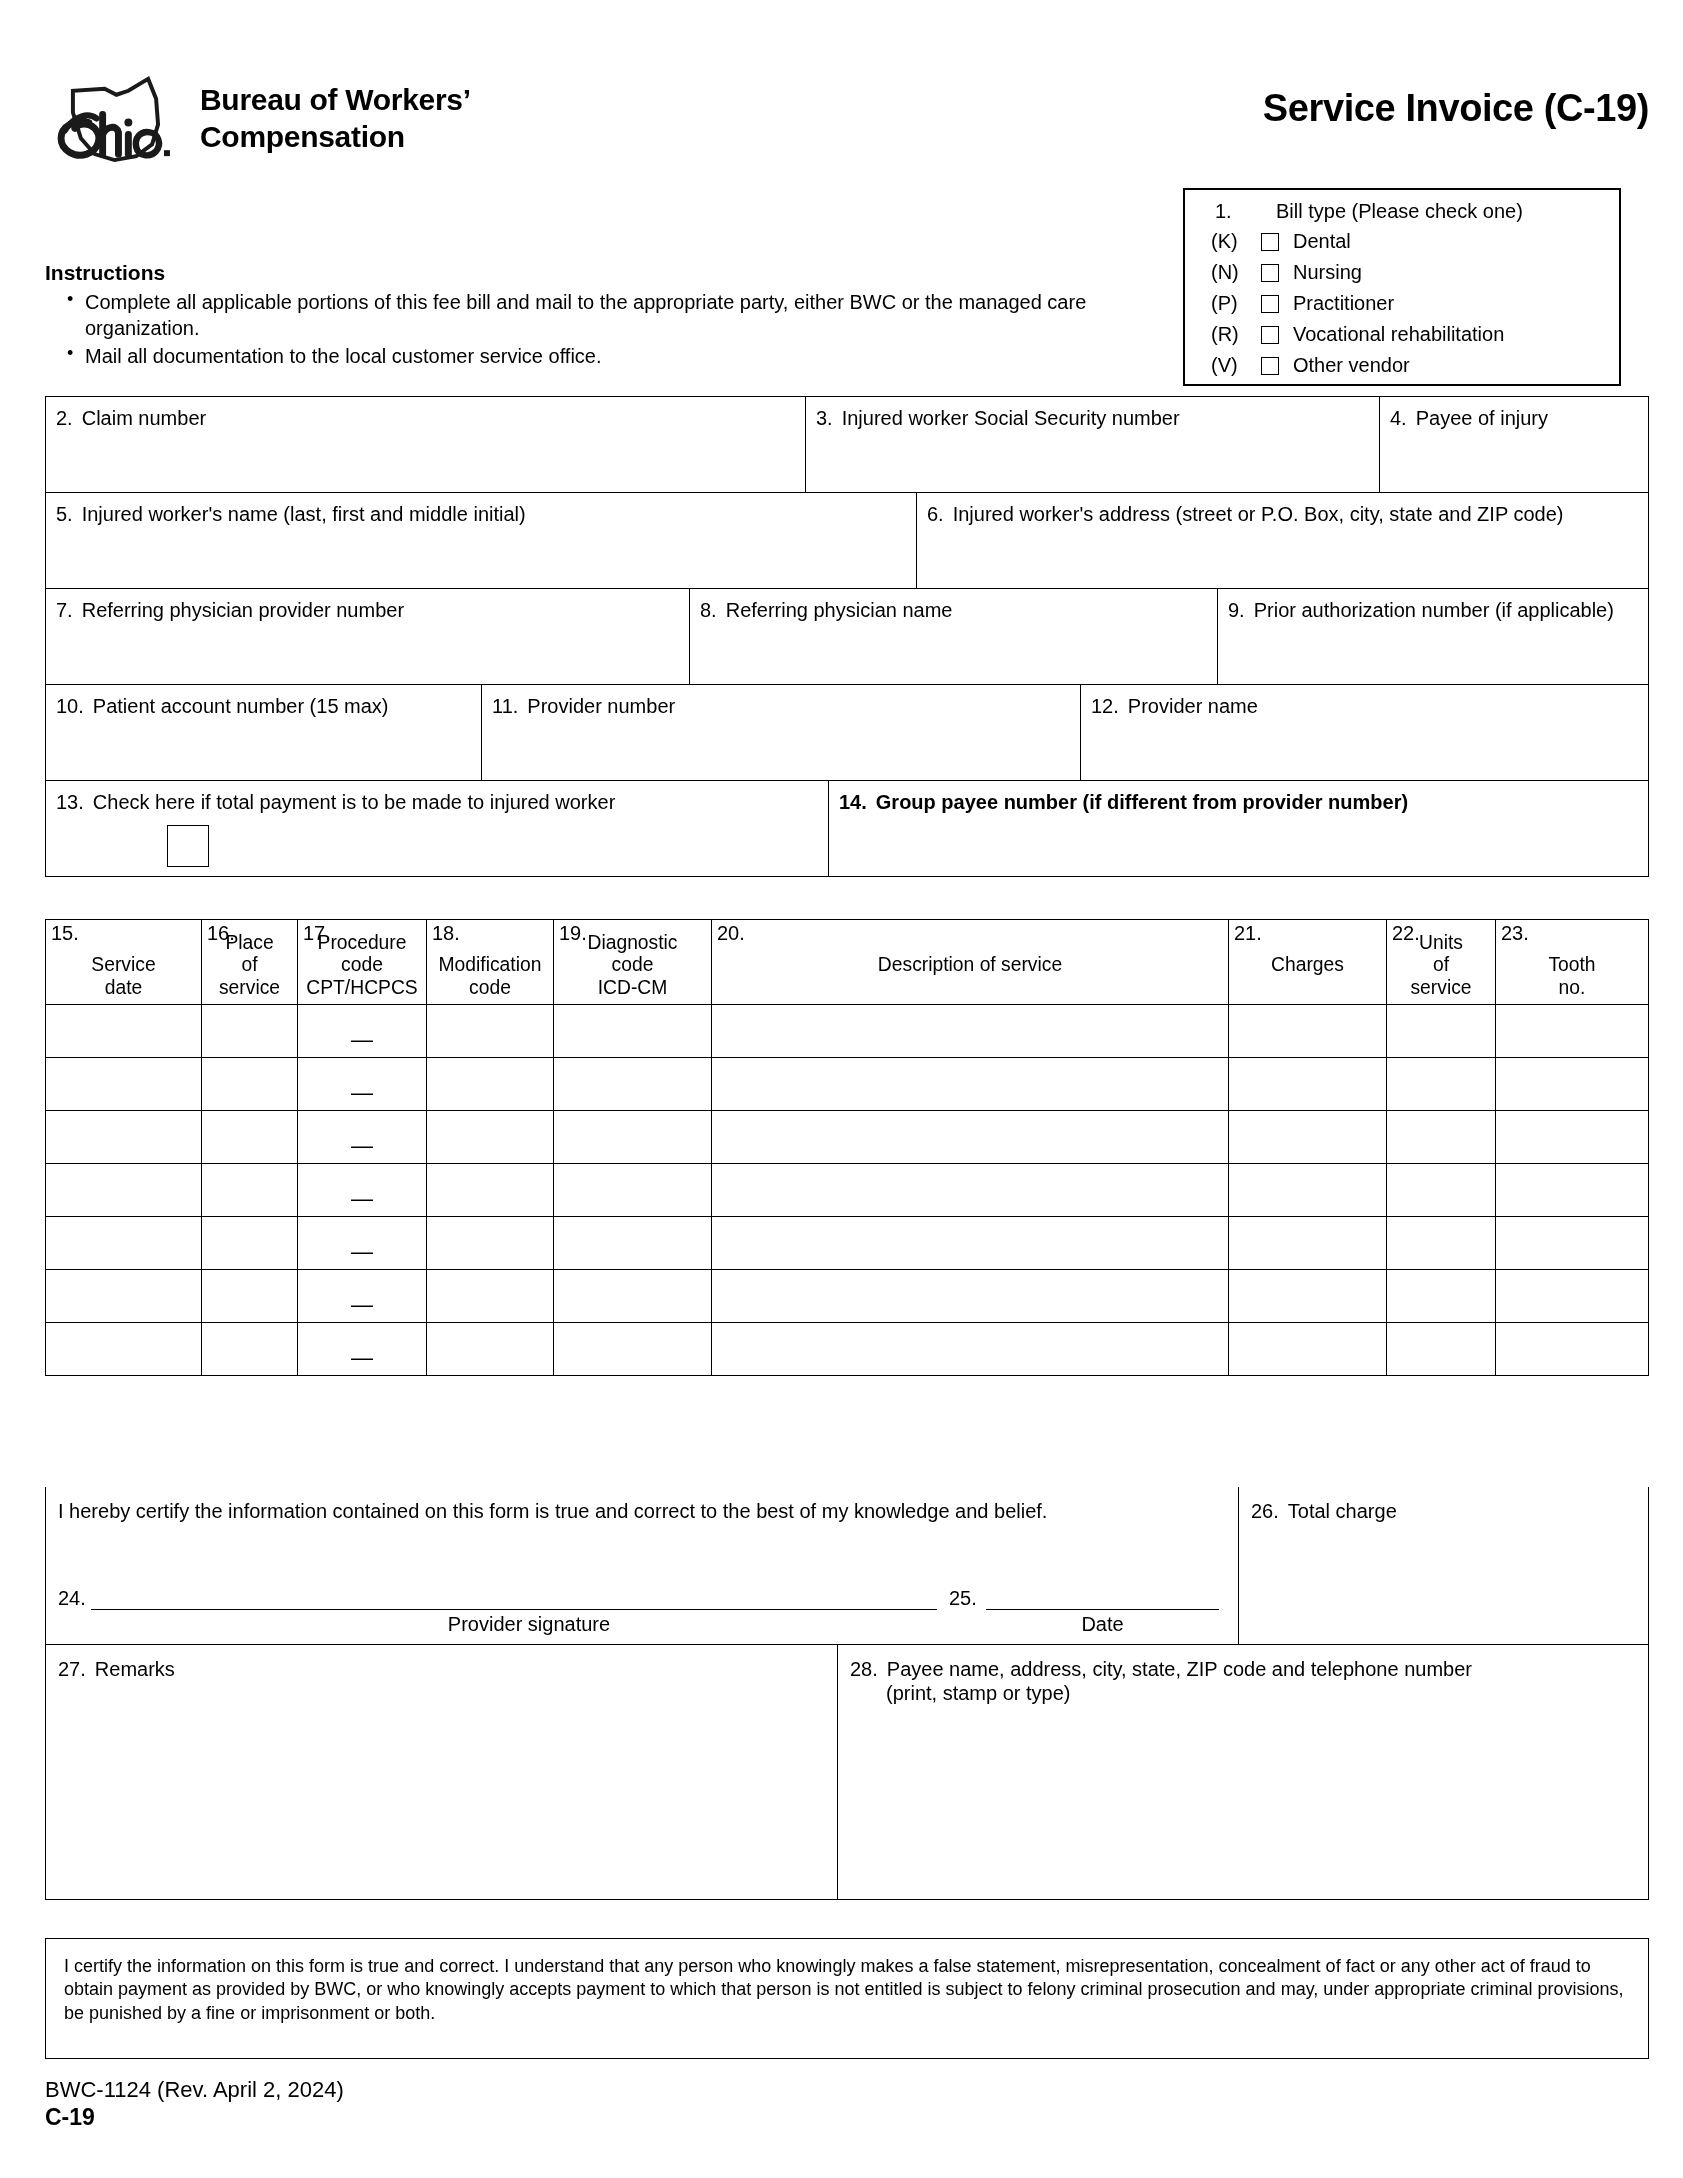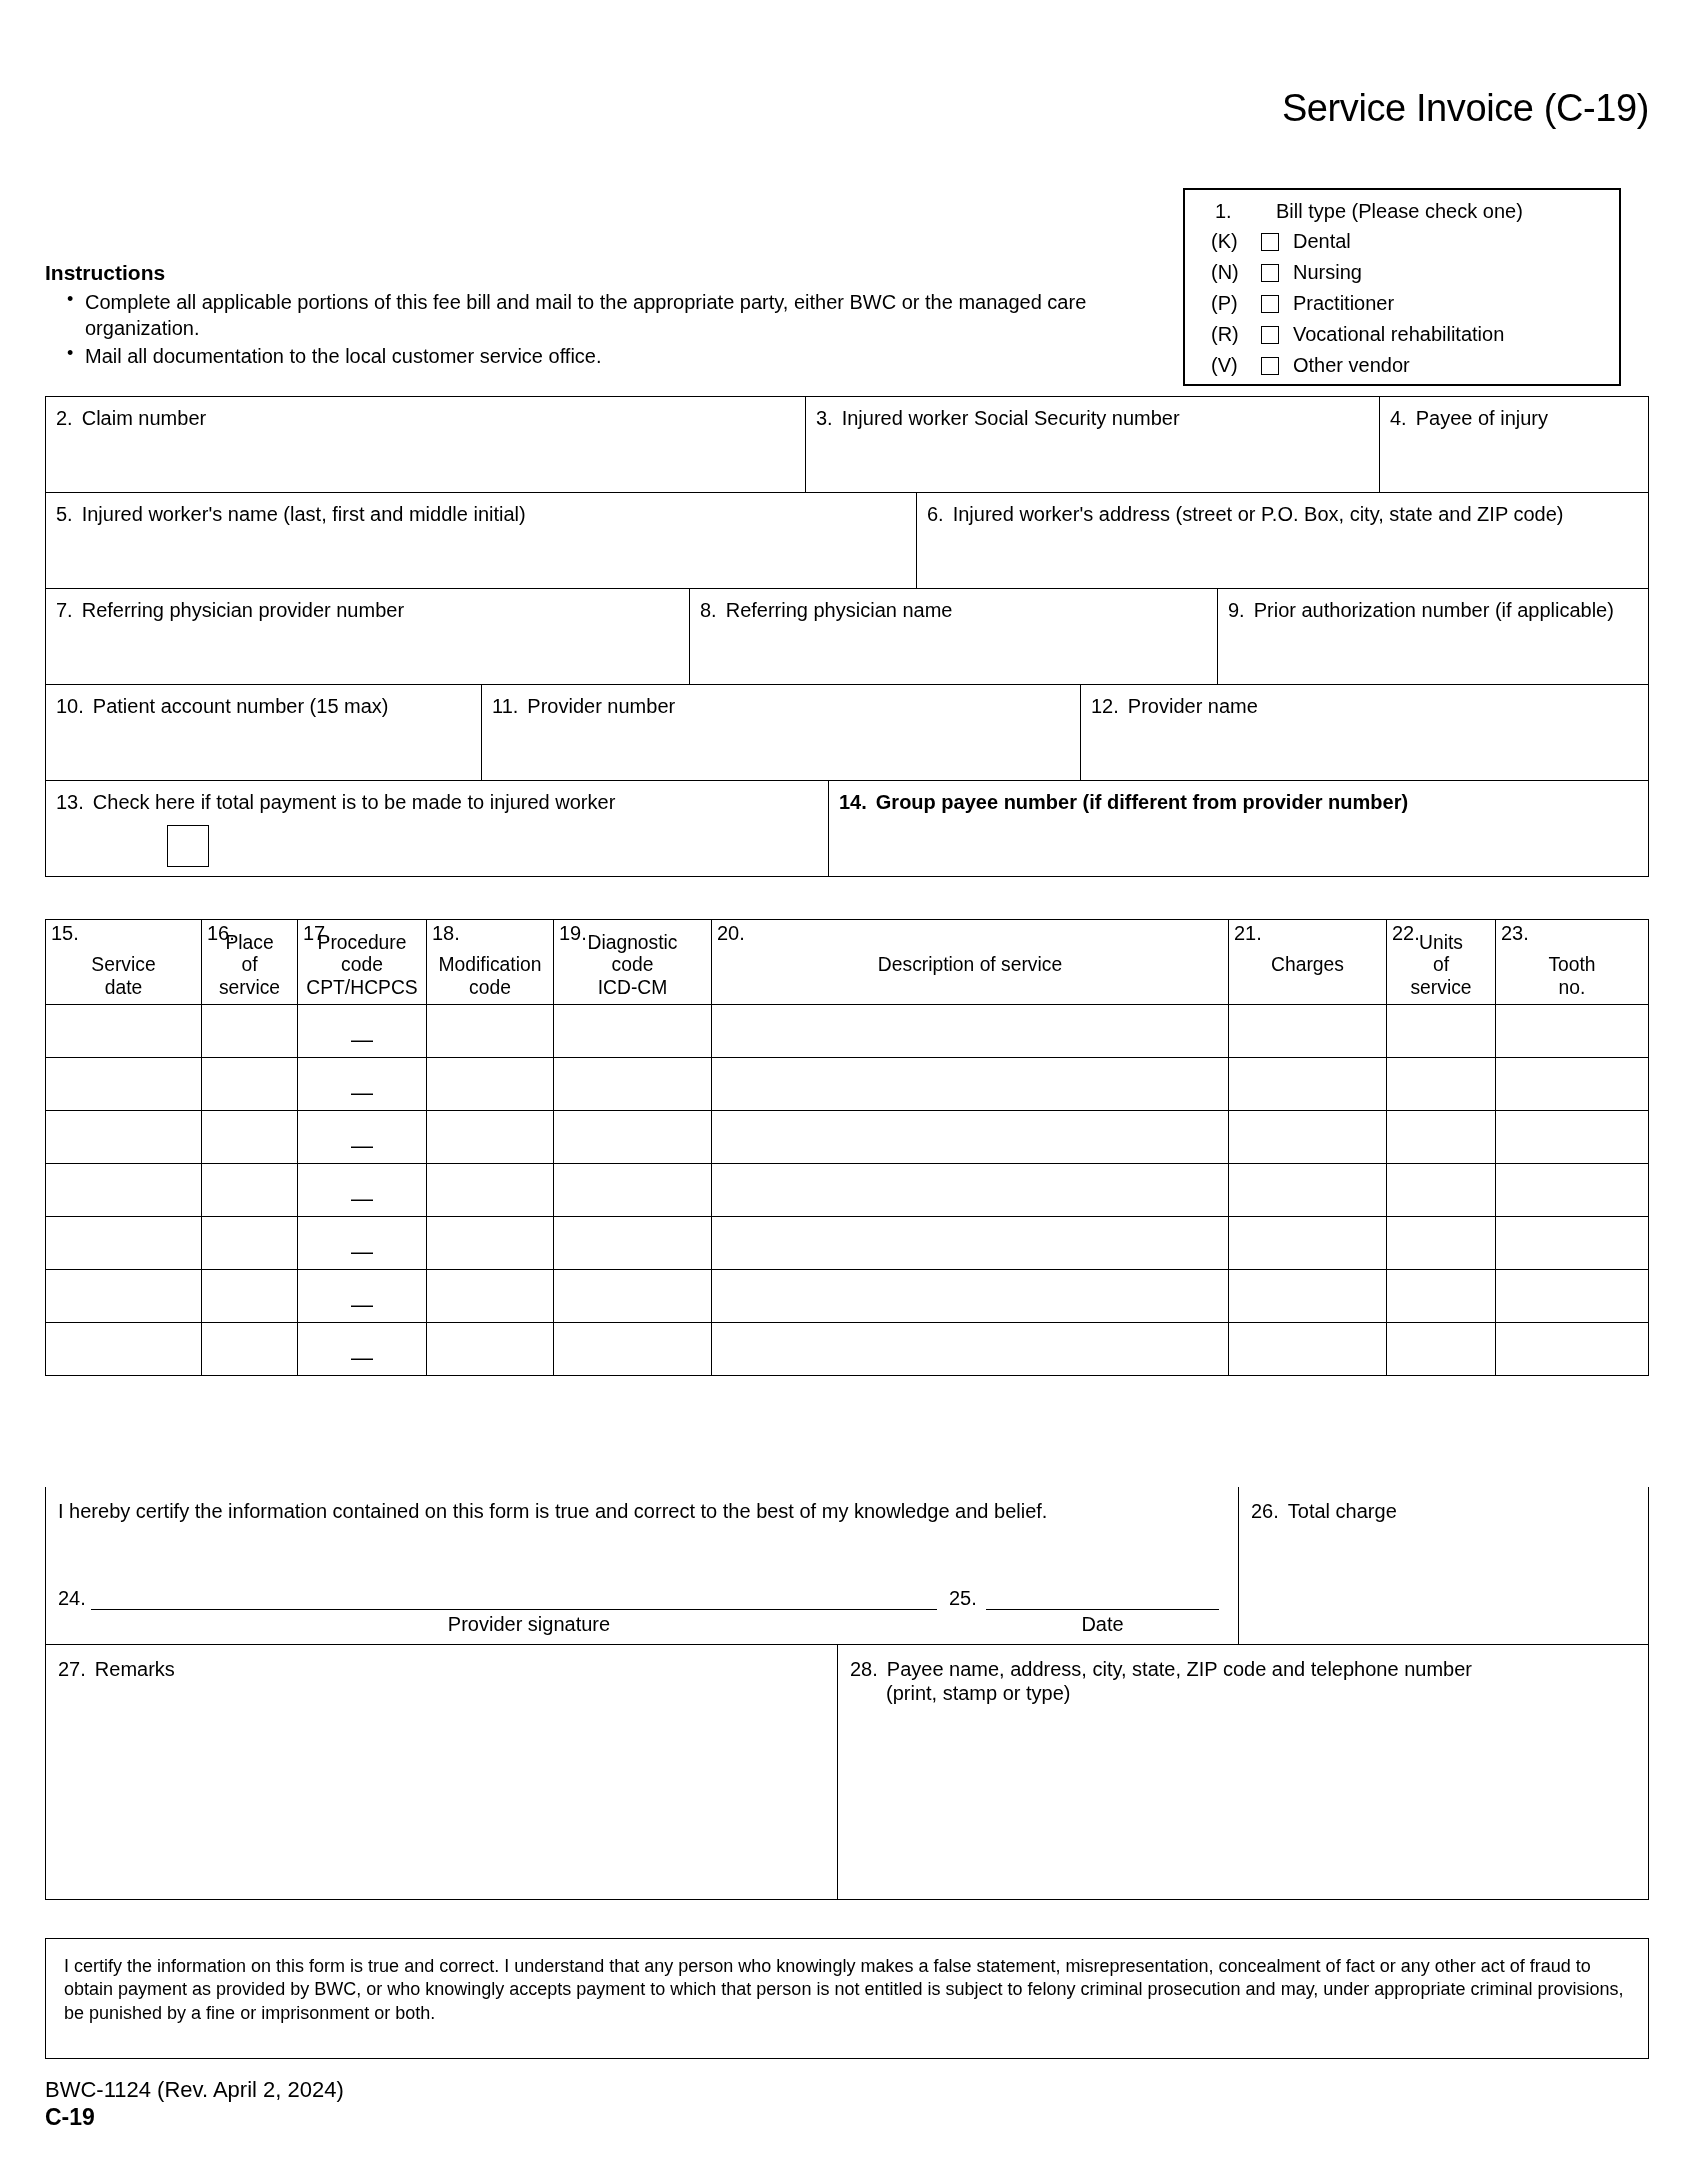--- a/index.html
+++ b/index.html
@@ -43,21 +43,21 @@
     font-size: 30px;
     font-weight: bold;
     line-height: 1.22;
     letter-spacing: -0.3px;
     white-space: nowrap;
   }
   .form-title {
     position: absolute;
     right: 0; top: 18px;
     font-size: 38px;
-    font-weight: normal;
+    font-weight: bold;
     letter-spacing: -0.4px;
     white-space: nowrap;
   }
 
   
   .billtype-box {
     position: absolute;
     left: 1183px; top: 188px;
     width: 438px; height: 198px;
     border: 2px solid #000;
@@ -299,20 +299,47 @@
   }
   .foot-rev { font-size: 22px; line-height: 1.15; }
   .foot-code { font-size: 23px; font-weight: bold; line-height: 1.15; margin-top: 2px; }
 </style>
 </head>
 <body>
 
 <div class="page">
 
   <div class="header">
+    <div class="logo-wrap">
+      <div class="logo-mark">
+        <svg width="139" height="99" viewBox="0 0 140 100" xmlns="http://www.w3.org/2000/svg">
+
+          <path d="M28 44 L28 22 L60 20 L72 26 L84 22 L104 10 L112 30 L114 56 L108 76 L92 88 L70 92 L50 86 L36 70 Z" fill="none" stroke="#1a1a1a" stroke-width="4" stroke-linejoin="miter"></path>
+
+          <g fill="none" stroke="#1a1a1a" stroke-linecap="round">
+
+            <path d="M44 54 C30 50 16 58 16 70 C16 82 30 90 42 86 C54 82 58 68 50 60 C44 54 34 54 30 60" stroke-width="7"></path>
+            <path d="M20 62 C30 46 44 44 52 50" stroke-width="6"></path>
+
+            <path d="M58 46 L58 86" stroke-width="7"></path>
+            <path d="M58 66 C62 58 72 56 74 64 L74 86" stroke-width="7"></path>
+
+            <path d="M84 66 L84 86" stroke-width="7"></path>
+            <circle cx="84" cy="54" r="4" fill="#1a1a1a" stroke="none"></circle>
+
+            <path d="M106 64 C96 62 90 70 92 79 C94 88 106 90 112 83 C118 76 114 65 106 64 Z" stroke-width="6.5"></path>
+          </g>
+          <rect x="120" y="82" width="6" height="6" fill="#1a1a1a"></rect>
+        </svg>
+      </div>
+      <div class="agency-name">
+        <span>Bureau of Workers’</span><br>
+        <span>Compensation</span>
+      </div>
+    </div>
     <div class="form-title">Service Invoice (C-19)</div>
   </div>
 
   <div class="billtype-box">
     <div class="bt-head">
       <span class="bt-num">1.</span>
       <span>Bill type (Please check one)</span>
     </div>
     <div class="bt-row">
       <span class="bt-code">(K)</span>

